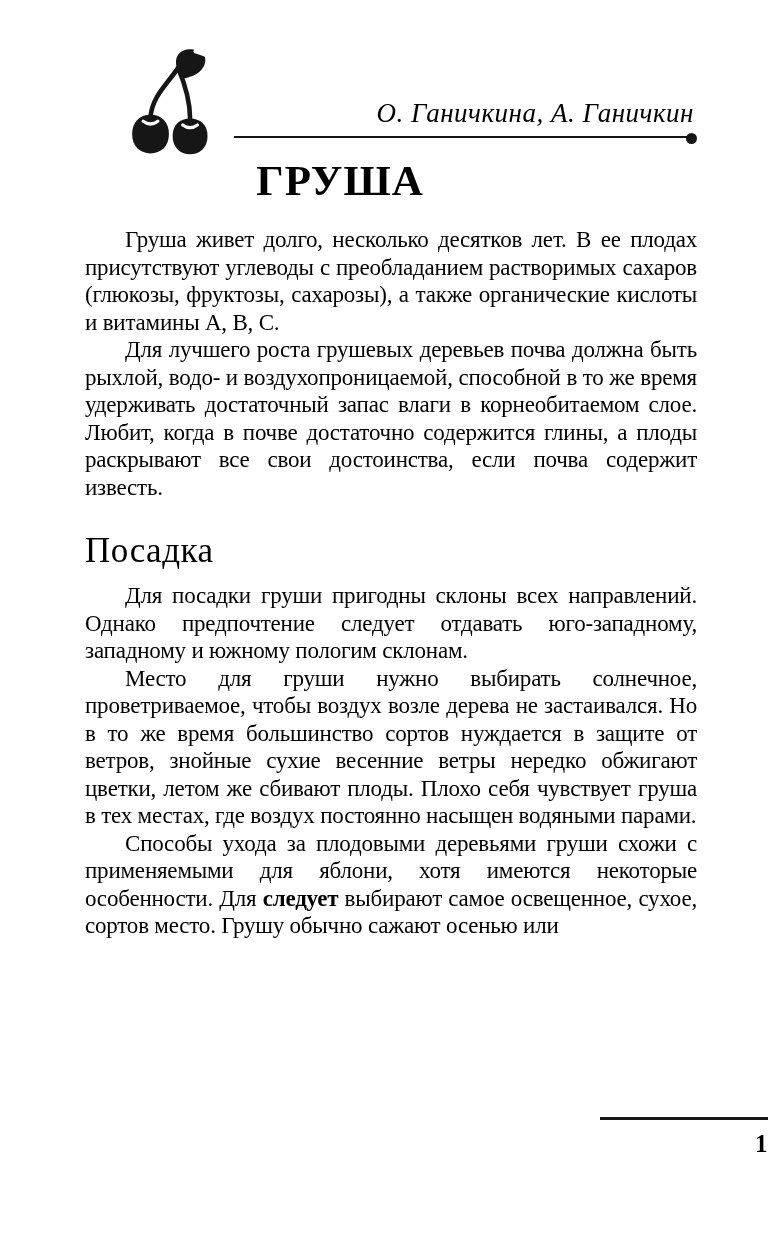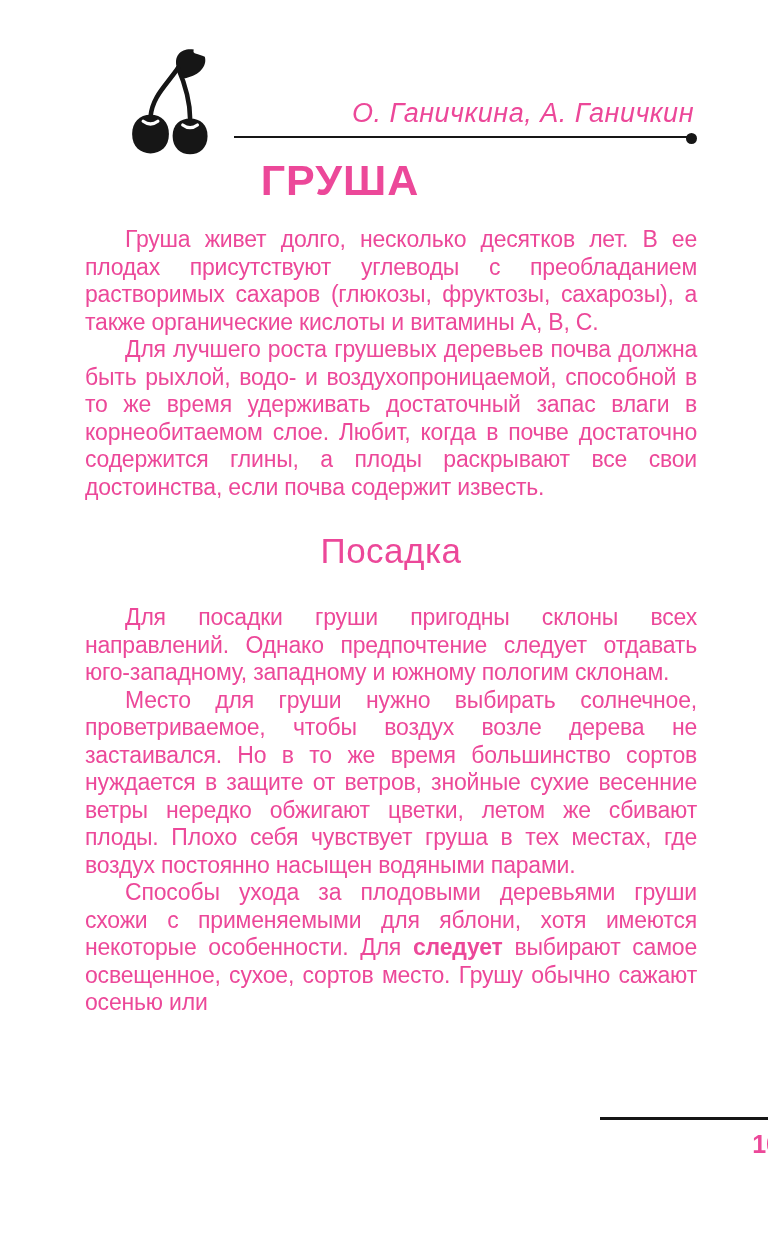--- a/index.html
+++ b/index.html
@@ -5,22 +5,22 @@
   html, body {
     margin: 0;
     padding: 0;
     background: #ffffff;
   }
   .page {
     position: relative;
     width: 768px;
     height: 1240px;
     background: #ffffff;
-    color: #ec4899;
-    font-family: Liberation Sans, sans-serif;
+    color: #000000;
+    font-family: Liberation Serif, serif;
     overflow: hidden;
   }
   
   .logo {
     position: absolute;
     left: 122px;
     top: 46px;
     width: 92px;
     height: 110px;
   }
@@ -74,22 +74,21 @@
     text-indent: 40px;
     text-align: justify;
     font-size: 23px;
     line-height: 27.5px;
     letter-spacing: -0.2px;
   }
   .content p b {
     font-weight: bold;
   }
   .section-heading {
-    margin: 30px 0 33px 0;
-    text-align: center;
+    margin: 30px 0 11px 0;
     font-size: 35px;
     font-weight: normal;
     letter-spacing: 0.5px;
   }
   
   .footer {
     position: absolute;
     left: 60px;
     top: 1106px;
     width: 720px;

